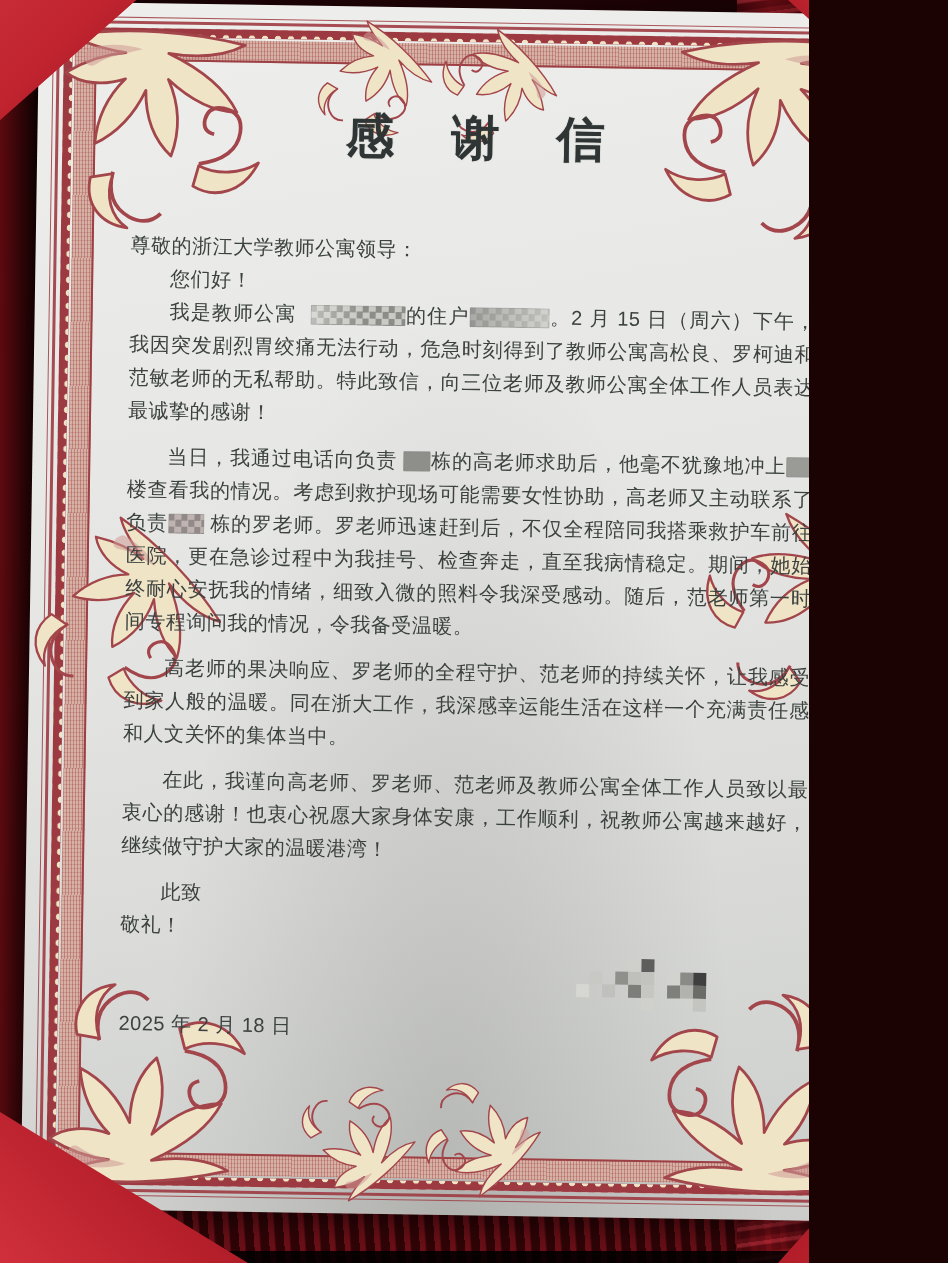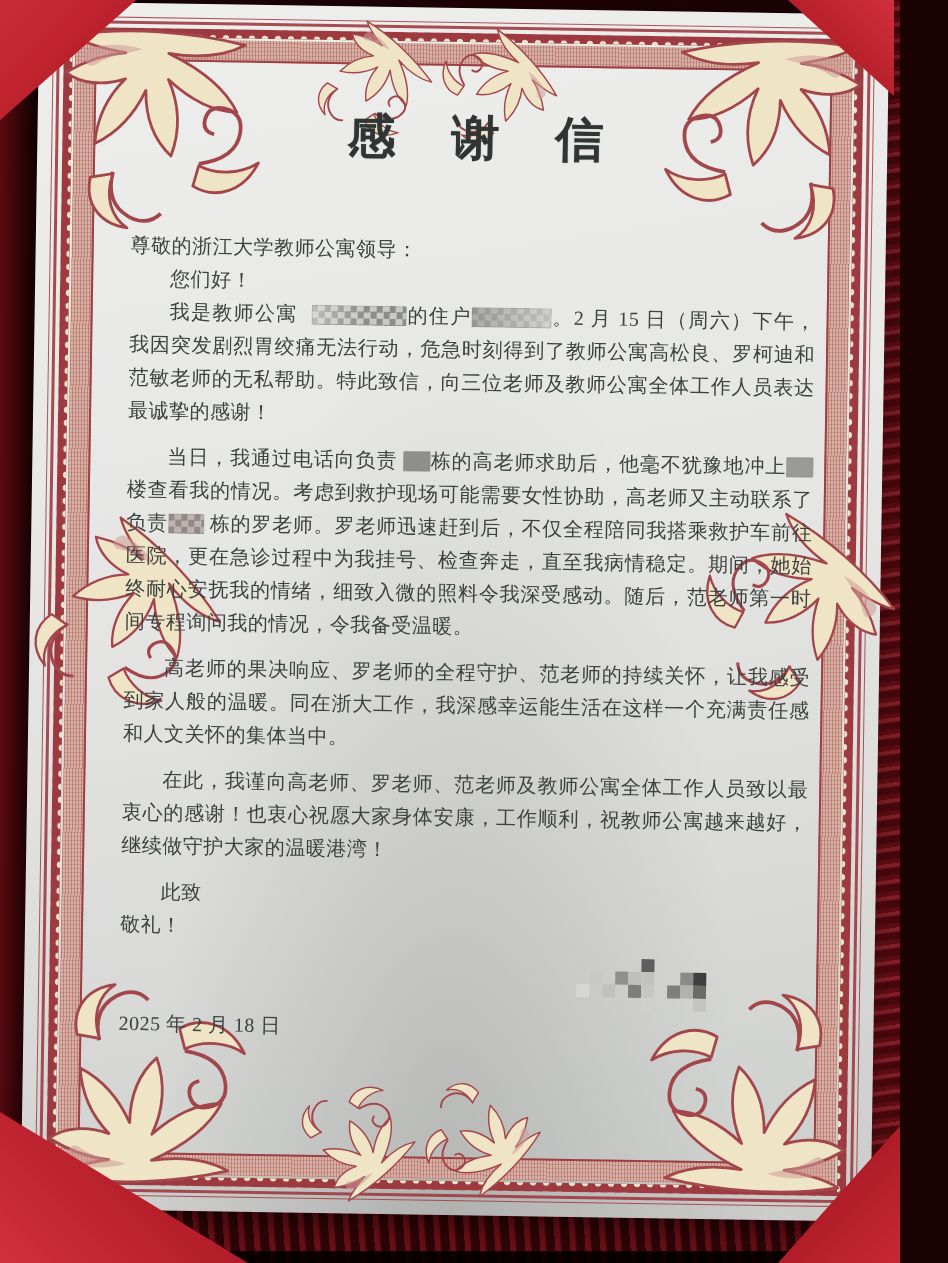--- a/index.html
+++ b/index.html
@@ -1,18 +1,18 @@
 <!DOCTYPE html>
 <html style="--frame-maroon: #9d3a41; --frame-cream: #f0e4c7; --pocket-red: #b51f2a; --folder-red: #4a0c12; --paper: #e4e5e2; --ink: #3c4240;"><head>
 <meta charset="utf-8">
 <style>
   html,body{margin:0;padding:0;background:#1b0304;}
   .stage{
-    position:relative;width:900px;height:1263px;overflow:hidden;
-    font-family:Liberation Serif, serif;
+    position:relative;width:809px;height:1263px;overflow:hidden;
+    font-family:Liberation Sans, sans-serif;
     background-color:#2a0507;
     background-image:
       linear-gradient(rgba(0,0,0,.85),rgba(0,0,0,.85)),
       repeating-linear-gradient(172deg, rgba(226,56,72,.55) 0 3px, rgba(110,10,18,.55) 5px 11px, rgba(160,24,34,.5) 12px 16px),
       linear-gradient(90deg, rgba(0,0,0,.55), rgba(199,32,48,.4) 45%, rgba(20,2,3,.6)),
       repeating-linear-gradient(86deg, rgba(190,28,42,.5) 0 5px, rgba(60,5,8,.65) 7px 15px),
       linear-gradient(90deg, rgba(150,18,26,.55), rgba(30,3,4,.85)),
       radial-gradient(ellipse at 55% 45%, rgba(90,10,14,.35), rgba(12,1,2,.9));
     background-size:100% 12px, 72px 100%, 72px 100%, 100% 52px, 34px 100%, 100% 100%;
     background-position:left bottom, right top, right top, left bottom, left top, center;

